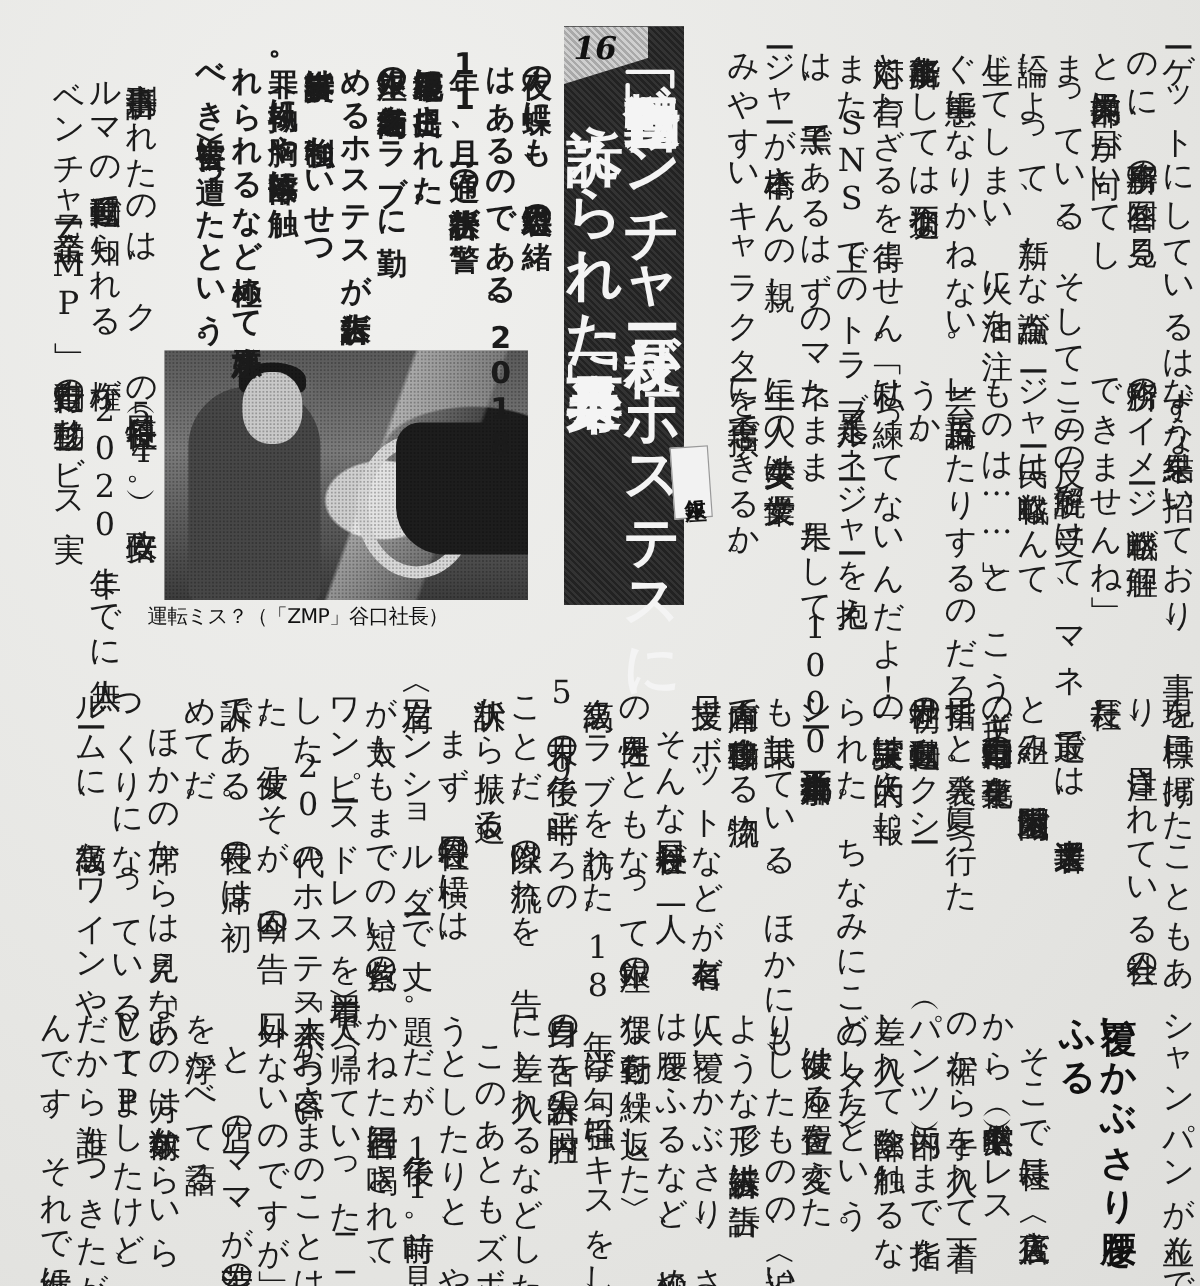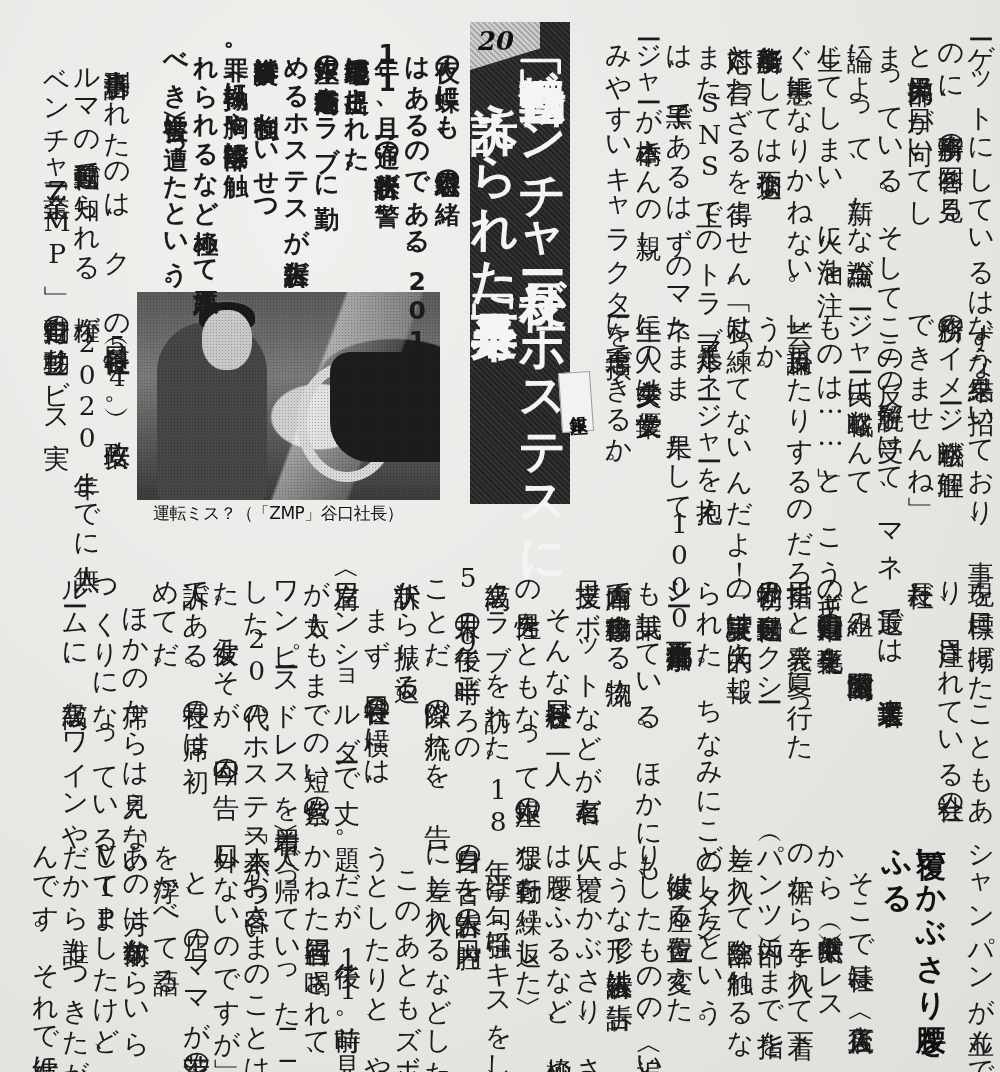--- a/index.html
+++ b/index.html
@@ -80,39 +80,39 @@
   .photo .dash {
     position: absolute; right: 0; top: 60px; width: 110px; height: 110px;
     background: #1d1d1d; border-radius: 20px 0 0 40px;
   }
   .photo .screen-dots {
     position: absolute; inset: 0;
     background-image: radial-gradient(rgba(0,0,0,0.25) 1px, transparent 1px);
     background-size: 3px 3px;
   }
   .caption {
-    position: absolute; left: 153px; top: 502px;
+    position: absolute; left: 123px; top: 502px;
     font-family: "DejaVu Sans", "Liberation Sans", sans-serif;
     font-size: 17px; letter-spacing: -0.5px; color: #111;
   }
   .subhead {
     position: absolute; left: 880px; top: 828px;
     writing-mode: vertical-rl; text-orientation: upright;
     font-family: "DejaVu Sans", "Liberation Sans", sans-serif; font-weight: bold;
     font-size: 30px; line-height: 34px; letter-spacing: 1px; color: #111;
   }
 </style>
 </head>
 <body>
 
 <div class="page">
 
   <div class="headline-box"></div>
   <div class="series-tag"></div>
-  <div class="series-num">20</div>
+  <div class="series-num">16</div>
   <div class="headline h1">「自動運転」ベンチャー社長がホステスに</div>
   <div class="headline h2">訴えられた「下半身暴走」</div>
   <div class="ginza-tag">銀座</div>
 
   <div class="photo">
     <div class="person"></div>
     <div class="hair"></div>
     <div class="face"></div>
     <div class="wheel"></div>
     <div class="dash"></div>

